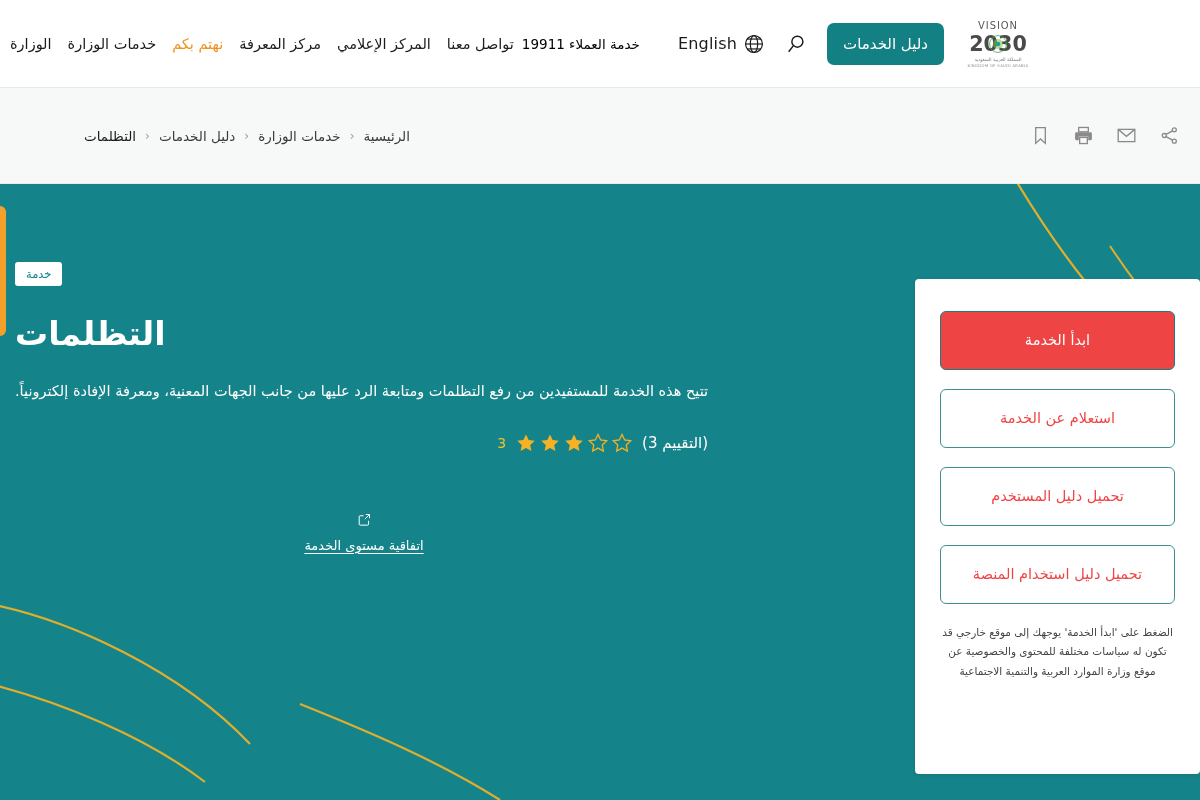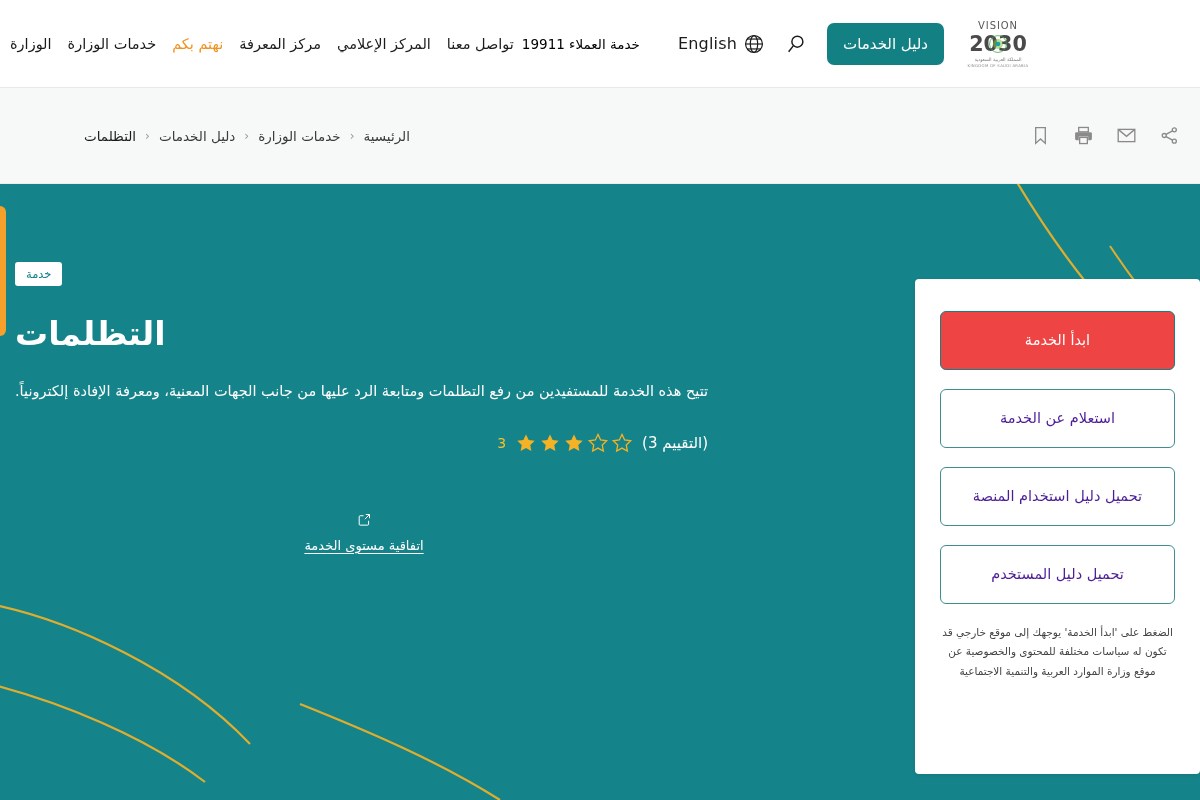--- a/index.html
+++ b/index.html
@@ -232,21 +232,21 @@
     height: 59px;
     border-radius: 6px;
     font-size: 14.5px;
     font-family: inherit;
     cursor: pointer;
     margin-bottom: 19px;
     line-height: 1.2;
     padding: 0 8px;
   }
   .btn-primary { background: #ef4444; color: #ffffff; border: 1px solid #138084; }
-  .btn-ghost { background: #ffffff; color: #4c1d95; border: 1px solid #3d8f92; }
+  .btn-ghost { background: #ffffff; color: #ef4444; border: 1px solid #3d8f92; }
   .note {
     margin-top: 18px;
     font-size: 10.5px;
     line-height: 1.85;
     color: #444444;
     text-align: center;
     direction: rtl;
   }
 </style>
 </head>
@@ -395,19 +395,19 @@
             <path d="M18.5 14 v5.5 a1.5 1.5 0 0 1 -1.5 1.5 h-12 a1.5 1.5 0 0 1 -1.5 -1.5 v-12 a1.5 1.5 0 0 1 1.5 -1.5 h5.5"></path>
           </svg>
         </span>
         <a href="#">اتفاقية مستوى الخدمة</a>
       </div>
     </div>
 
     <div class="card">
       <button class="btn btn-primary">ابدأ الخدمة</button>
       <button class="btn btn-ghost">استعلام عن الخدمة</button>
+      <button class="btn btn-ghost">تحميل دليل المستخدم</button>
       <button class="btn btn-ghost">تحميل دليل استخدام المنصة</button>
-      <button class="btn btn-ghost">تحميل دليل المستخدم</button>
       <p class="note">الضغط على 'ابدأ الخدمة' يوجهك إلى موقع خارجي قد تكون له سياسات مختلفة للمحتوى والخصوصية عن موقع وزارة الموارد العربية والتنمية الاجتماعية</p>
     </div>
 
   </div>
 </div>
 
 </body></html>

